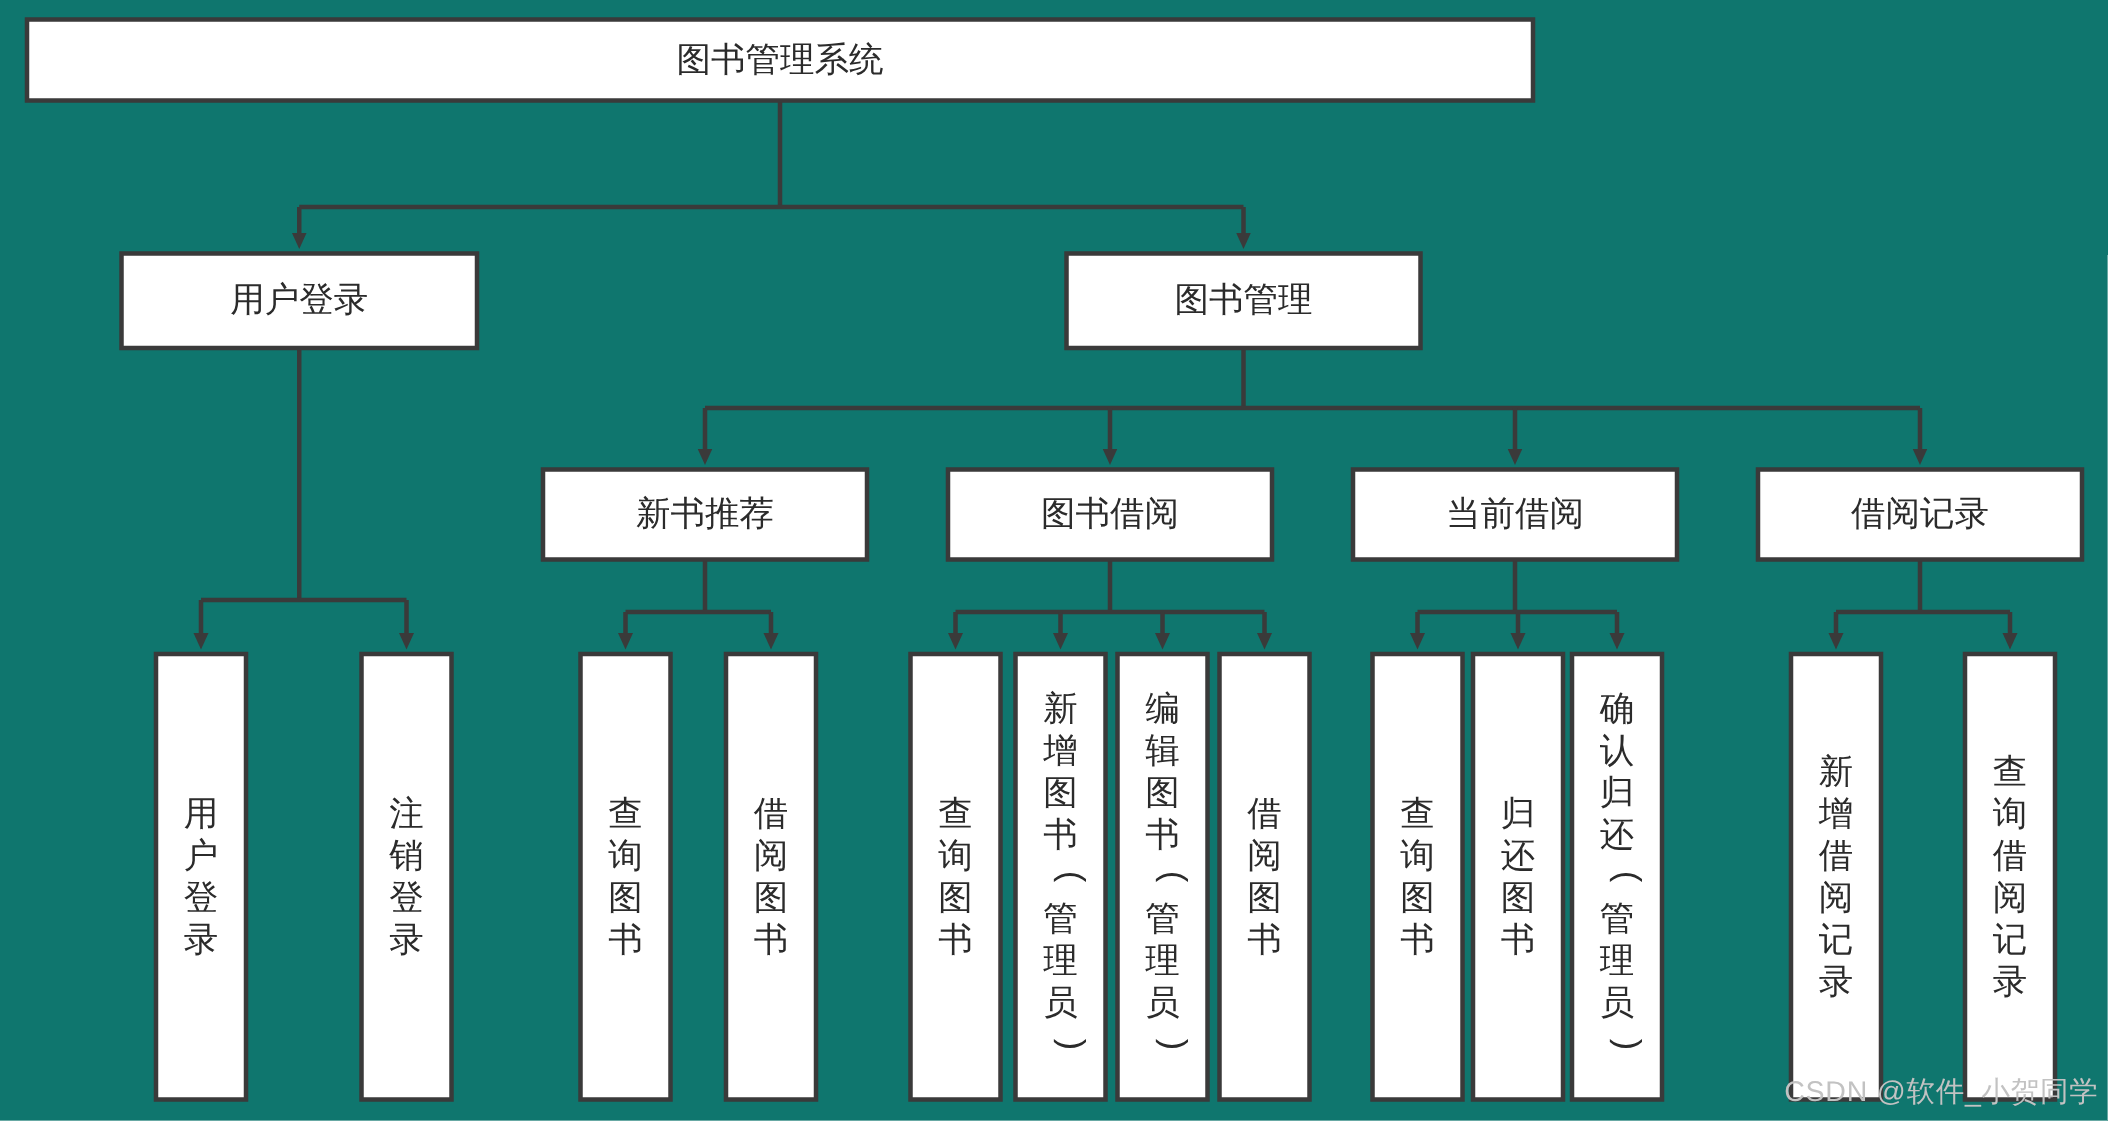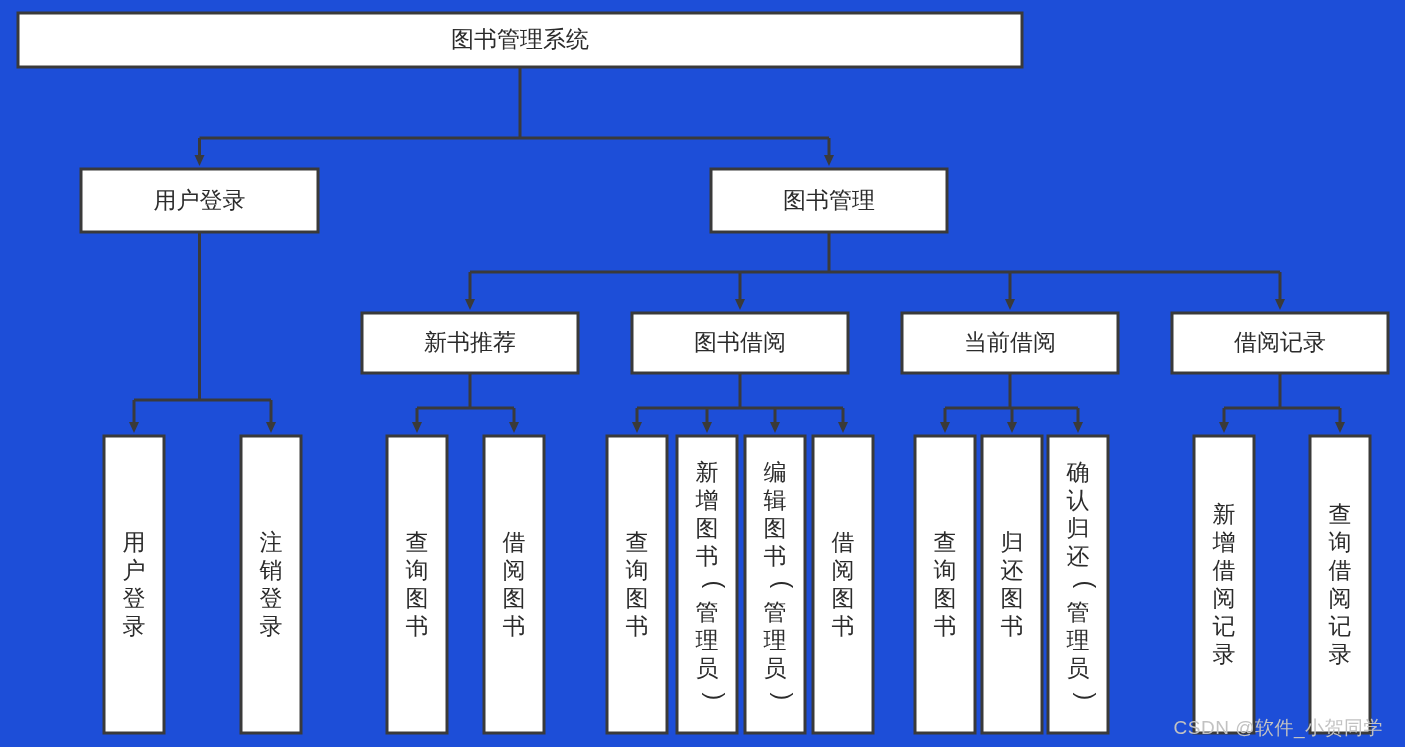--- a/index.html
+++ b/index.html
@@ -1,40 +1,40 @@
 <!DOCTYPE html>
 <html><head>
 <meta charset="utf-8">
 <style>
   html,body{margin:0;padding:0;background:#ffffff;}
   body{
     font-family:"Liberation Sans","DejaVu Sans",sans-serif;
     width:1405px;height:747px;overflow:hidden;position:relative;
   }
-  #diagram-root{position:relative;width:1405px;height:747px;background:#1d4ed8;}
+  #diagram-root{position:relative;width:1405px;height:747px;background:#0f766e;}
   svg#tree-svg{position:absolute;left:0;top:0;width:1405px;height:747px;}
   .node-box{fill:#ffffff;stroke:#3a3a3a;stroke-width:3;}
   .edge-line{stroke:#3a3a3a;stroke-width:3;fill:none;}
   .arrow-head{fill:#3a3a3a;stroke:none;}
   .node-label{
     font-family:"Liberation Sans","DejaVu Sans",sans-serif;
     fill:#2b2b2b;
     font-size:23px;
     text-anchor:middle;
     dominant-baseline:middle;
   }
   .node-label-vertical{
     font-family:"Liberation Sans","DejaVu Sans",sans-serif;
     fill:#2b2b2b;
     font-size:23px;
     text-anchor:middle;
   }
   .watermark{
     position:absolute;
-    right:22px;
+    right:6px;
     bottom:6px;
     font-family:"Liberation Sans","DejaVu Sans",sans-serif;
     font-size:19px;
     color:#c2c2c2;
     letter-spacing:.5px;
     white-space:nowrap;
     pointer-events:none;
     margin-left:20px;
   }
 </style>

